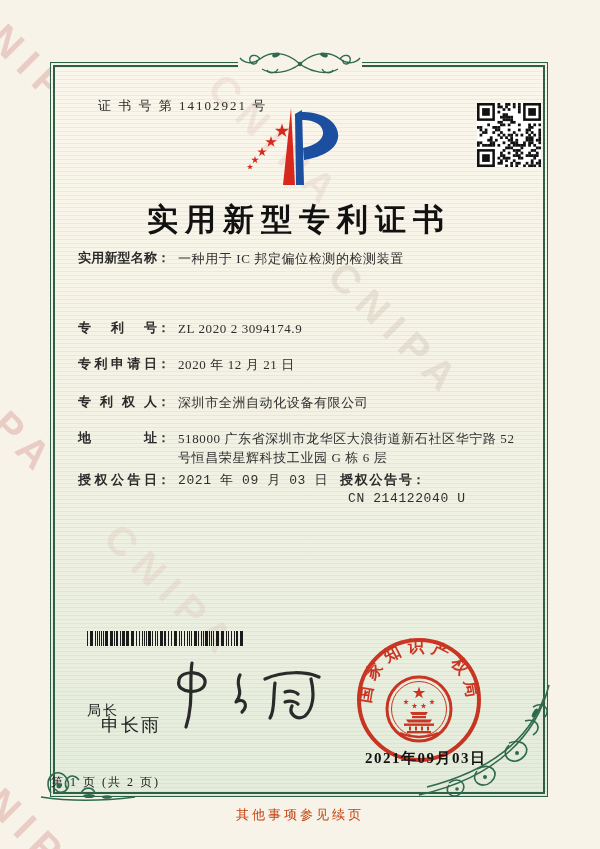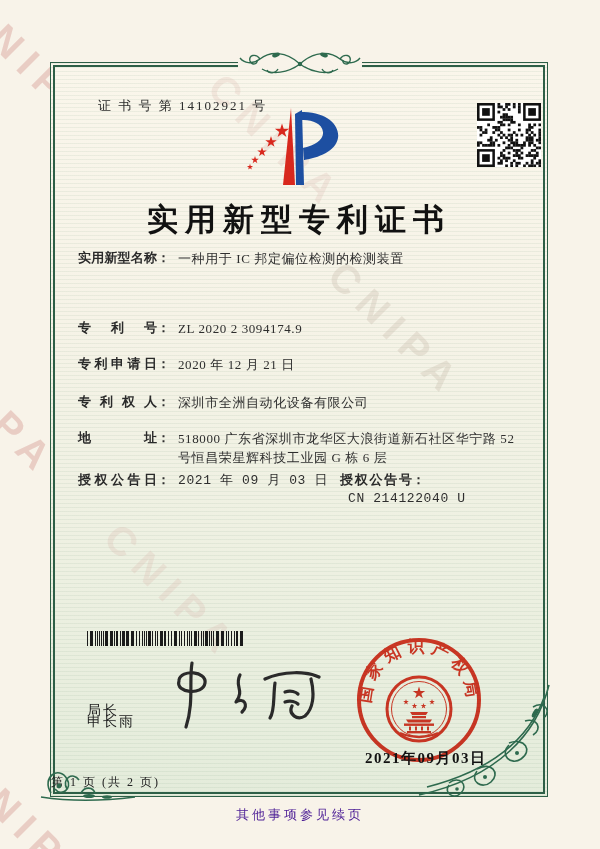--- a/index.html
+++ b/index.html
@@ -56,34 +56,34 @@
   .grant-group2 { position:absolute; left:262px; top:0; }
   
   .legal {
     position:absolute; left:32px; top:434px; width:438px; z-index:4;
     font-size:13px; line-height:20.5px; color:#1e1e1e; letter-spacing:0.4px;
   }
   .legal p { text-indent:2em; }
   
   .barcode { position:absolute; left:36px; top:568px; z-index:4; }
   .signer-title { position:absolute; left:36px; top:624px; font-size:14px; color:#222; letter-spacing:2px; z-index:4;margin-top:15px; }
-  .signer-name  { position:absolute; left:36px; top:650px; font-size:14px; color:#222; letter-spacing:2px; z-index:4; }
+  .signer-name  { position:absolute; left:50px; top:650px; font-size:18px; color:#222; letter-spacing:2px; z-index:4; }
   .signature { position:absolute; left:92px; top:596px; z-index:4; }
   .seal { position:absolute; left:301px; top:570px; z-index:4; mix-blend-mode:multiply; opacity:0.95; }
   .seal-date {
     position:absolute; left:314px; top:686px; z-index:6; font-size:15px;
     font-weight:700; color:#131313; letter-spacing:1.5px;
   }
   .page-indicator {
     position:absolute; left:0; top:711px; width:100%; text-align:left;
     font-size:12px; color:#222; letter-spacing:2px; z-index:4;
   }
   .continuation {
     position:absolute; left:0; top:806px; width:100%; text-align:center;
-    font-size:13px; color:#4c1d95; letter-spacing:3px; z-index:3;
+    font-size:13px; color:#c2410c; letter-spacing:3px; z-index:3;
   }
 </style>
 </head>
 <body>
 
 <div class="page">
 
   <div class="wm wm-pink" style="left:-15px; top:-12px;">CNIPA</div>
   <div class="wm wm-pink" style="left:-55px; top:332px;">CNIPA</div>
   <div class="wm wm-pink" style="left:-18px; top:752px;">CNIPA</div>

